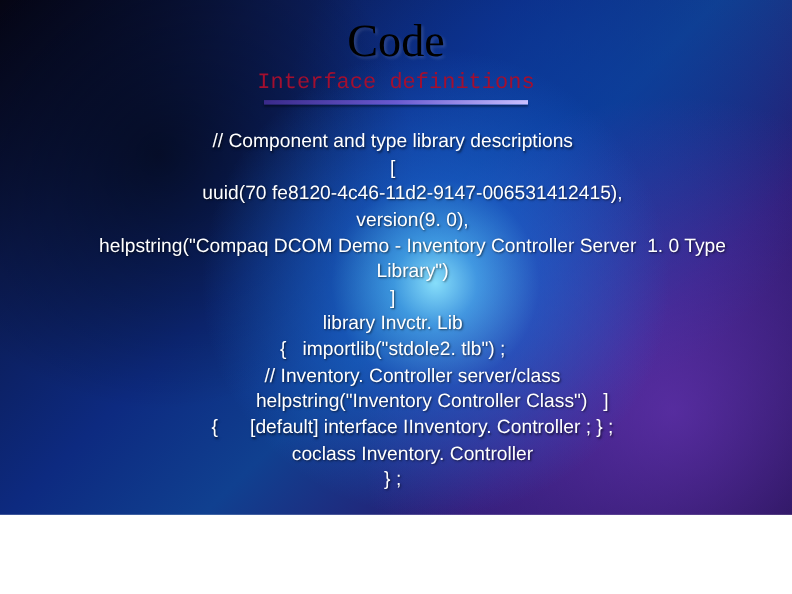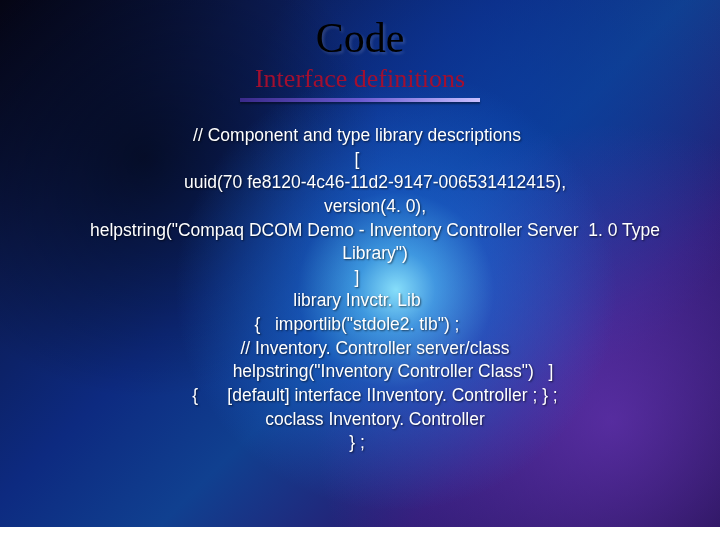--- a/index.html
+++ b/index.html
@@ -6,21 +6,21 @@
     margin: 0;
     padding: 0;
     width: 720px;
     height: 540px;
     overflow: hidden;
     font-family: Georgia, 'Times New Roman', serif;
   }
   .slide {
     position: relative;
     width: 720px;
-    height: 527px;
+    height: 468px;
     background:
       radial-gradient(circle at 55% 55%, rgba(140,230,255,0.95) 0%, rgba(80,190,255,0.7) 8%, rgba(30,110,220,0.5) 20%, rgba(10,40,120,0.0) 45%),
       radial-gradient(circle at 20% 30%, rgba(0,0,0,0.55) 0%, rgba(0,0,0,0.0) 35%),
       radial-gradient(circle at 85% 80%, rgba(120,60,200,0.6) 0%, rgba(40,10,90,0.0) 40%),
       radial-gradient(circle at 70% 25%, rgba(10,60,160,0.8) 0%, rgba(10,20,80,0.0) 40%),
       linear-gradient(135deg, #050515 0%, #0b1a50 20%, #0d2a80 40%, #104090 55%, #2a1a70 75%, #150a40 100%);
     color: #ffffff;
     box-sizing: border-box;
   }
   .title-block {
@@ -28,24 +28,25 @@
     padding-top: 14px;
   }
   .title {
     font-size: 42px;
     color: #000000;
     text-shadow: 2px 2px 3px rgba(255,255,255,0.15);
     margin: 0;
     font-weight: normal;
   }
   .subtitle {
-    font-size: 26px;
+    font-size: 20px;
     color: #a30f2f;
     margin: 2px 0 0 0;
     font-weight: normal;
+    font-family: Liberation Mono, monospace;
   }
   .underline {
     width: 240px;
     height: 4px;
     margin: 4px auto 0 auto;
     background: linear-gradient(to right, #3a2a8a 0%, #6a5ad0 50%, #c8c0ff 100%);
     box-shadow: 0 2px 2px rgba(0,0,0,0.4);
   }
   .code-area {
     padding: 22px 28px 0 22px;
@@ -70,21 +71,21 @@
   <div class="title-block">
     <h1 class="title">Code</h1>
     <h2 class="subtitle">Interface definitions</h2>
     <div class="underline"></div>
   </div>
 
   <div class="code-area">
     <div>// Component and type library descriptions</div>
     <div>[</div>
     <div class="ind1">uuid(70 fe8120-4c46-11d2-9147-006531412415),</div>
-    <div class="ind1">version(4. 0),</div>
+    <div class="ind1">version(9. 0),</div>
     <div class="ind1">helpstring("Compaq DCOM Demo - Inventory Controller Server  1. 0 Type Library")</div>
     <div>]</div>
     <div>library Invctr. Lib</div>
     <div>{   importlib("stdole2. tlb") ;</div>
     <div class="ind1">// Inventory. Controller server/class</div>
     <div class="ind2">helpstring("Inventory Controller Class")   ]</div>
     <div class="ind1">{      [default] interface IInventory. Controller ; } ;</div>
     <div class="ind1">coclass Inventory. Controller</div>
     <div>} ;</div>
   </div>

